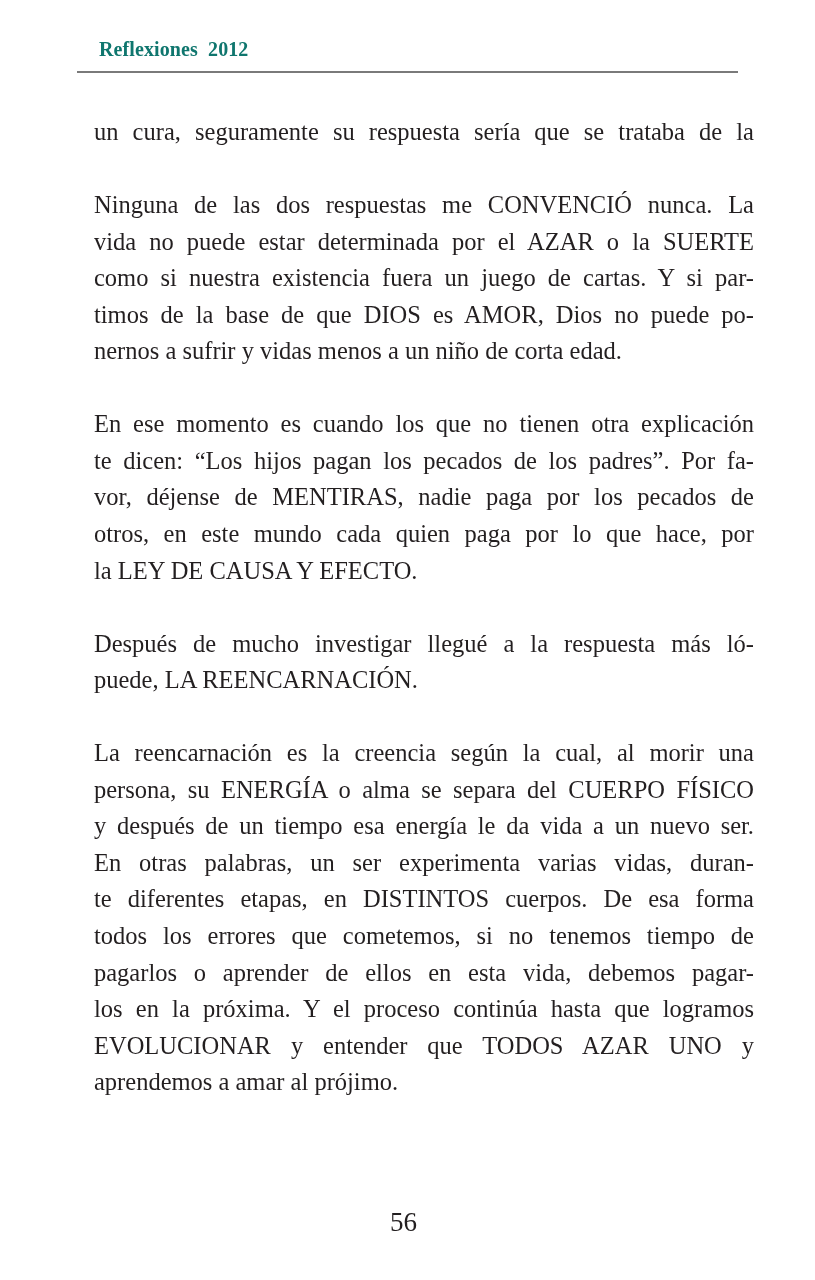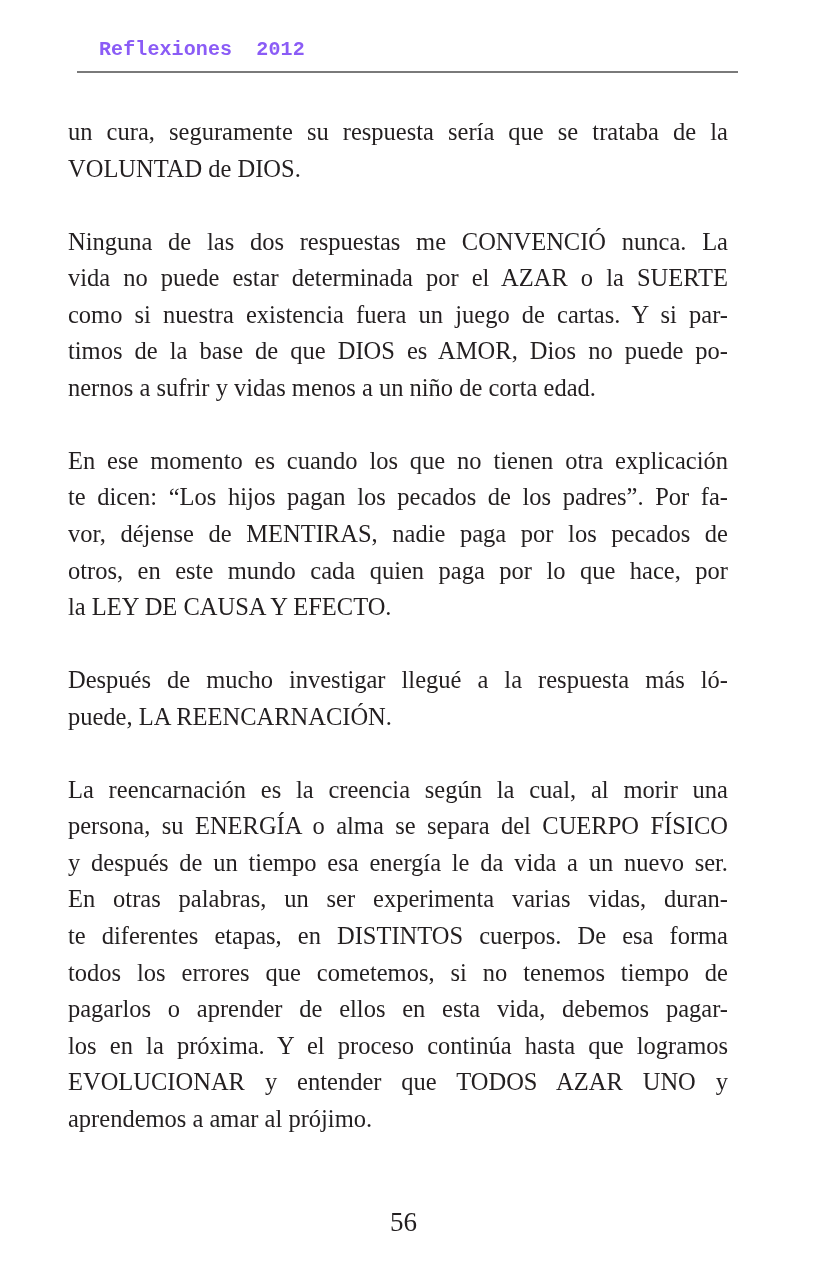--- a/index.html
+++ b/index.html
@@ -1,28 +1,28 @@
 <!DOCTYPE html>
 <html><head>
 <meta charset="utf-8">
 <style>
   html, body { margin: 0; padding: 0; background: #ffffff; }
   body { width: 815px; height: 1280px; position: relative; overflow: hidden; color: #231f20; }
   .header-title {
     position: absolute; left: 99px; top: 38px;
-    font-family: Liberation Mono, monospace;
+    font-family: Liberation Serif, serif;
     font-weight: bold; font-size: 20px; letter-spacing: 0.1px;
-    color: #8b5cf6; white-space: pre;
+    color: #0f766e; white-space: pre;
   }
   .header-rule {
     position: absolute; left: 77px; top: 71px; width: 661px; height: 2px;
     background: #7a7a7a;
   }
   .body-text {
-    position: absolute; left: 68px; top: 114px; width: 660px;
+    position: absolute; left: 94px; top: 114px; width: 660px;
     font-family: "Liberation Serif", "DejaVu Serif", serif;
     font-size: 24.5px; line-height: 36.55px; color: #231f20;
   }
   .para { margin: 0 0 36.55px 0; }
   .line {
     display: block; height: 36.55px; white-space: nowrap;
     text-align: justify; text-align-last: justify;
   }
   .line.last { text-align-last: left; }
   .page-number {
@@ -33,21 +33,20 @@
 </style>
 </head>
 <body>
 
 <div class="header-title">Reflexiones  2012</div>
 <div class="header-rule"></div>
 
 <div class="body-text">
   <div class="para">
     <span class="line">un cura, seguramente su respuesta sería que se trataba de la</span>
-    <span class="line last">VOLUNTAD de DIOS.</span>
   </div>
   <div class="para">
     <span class="line">Ninguna de las dos respuestas me CONVENCIÓ nunca. La</span>
     <span class="line">vida no puede estar determinada por el AZAR o la SUERTE</span>
     <span class="line">como si nuestra existencia fuera un juego de cartas. Y si par-</span>
     <span class="line">timos de la base de que DIOS es AMOR, Dios no puede po-</span>
     <span class="line last">nernos a sufrir y vidas menos a un niño de corta edad.</span>
   </div>
   <div class="para">
     <span class="line">En ese momento es cuando los que no tienen otra explicación</span>

